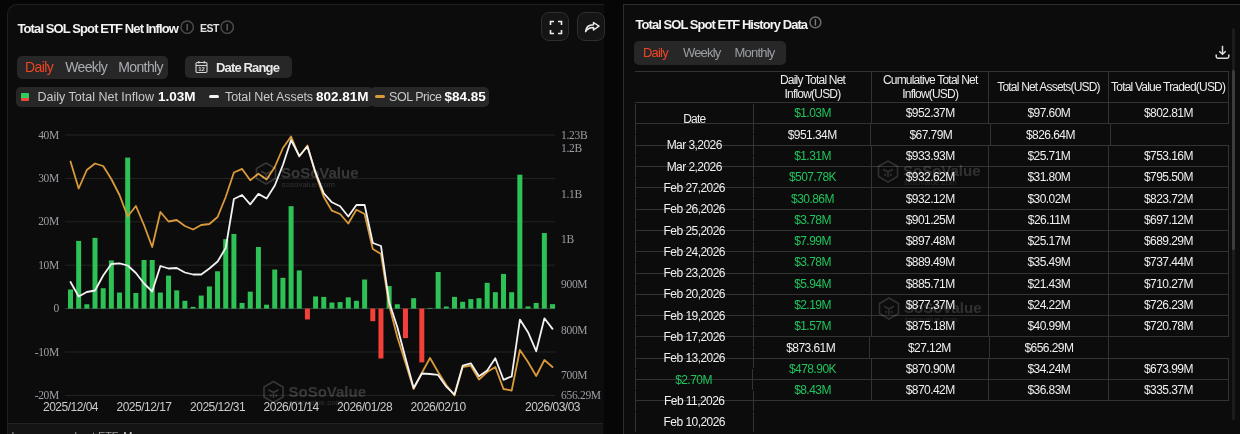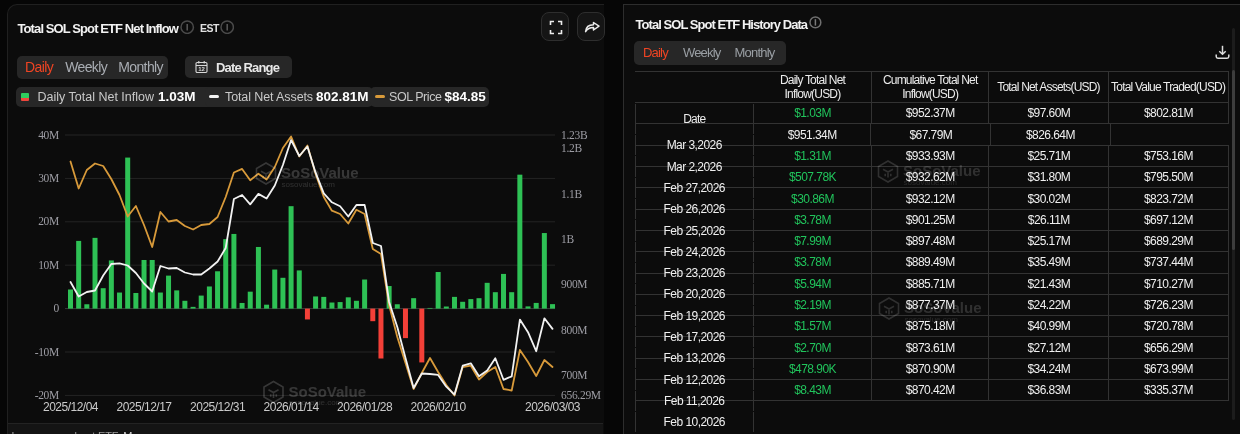--- a/index.html
+++ b/index.html
@@ -188,21 +188,20 @@
         <div class="tc" style="width:119.3px">$726.23M</div>
       </div>
       <div class="trow" style="height:21.3px">
         <div class="tc" style="width:119.5px">Feb 13,2026</div>
         <div class="tc tgreen" style="width:118px">$1.57M</div>
         <div class="tc" style="width:117.4px">$875.18M</div>
         <div class="tc" style="width:119.9px">$40.99M</div>
         <div class="tc" style="width:119.3px">$720.78M</div>
       </div>
       <div class="trow" style="height:21.3px">
-        <div class="tc" style="width:119.5px">Feb 12,2026</div>
         <div class="tc tgreen" style="width:118px">$2.70M</div>
         <div class="tc" style="width:117.4px">$873.61M</div>
         <div class="tc" style="width:119.9px">$27.12M</div>
         <div class="tc" style="width:119.3px">$656.29M</div>
       </div>
       <div class="trow" style="height:21.3px">
         <div class="tc" style="width:119.5px">Feb 11,2026</div>
         <div class="tc tgreen" style="width:118px">$478.90K</div>
         <div class="tc" style="width:117.4px">$870.90M</div>
         <div class="tc" style="width:119.9px">$34.24M</div>

